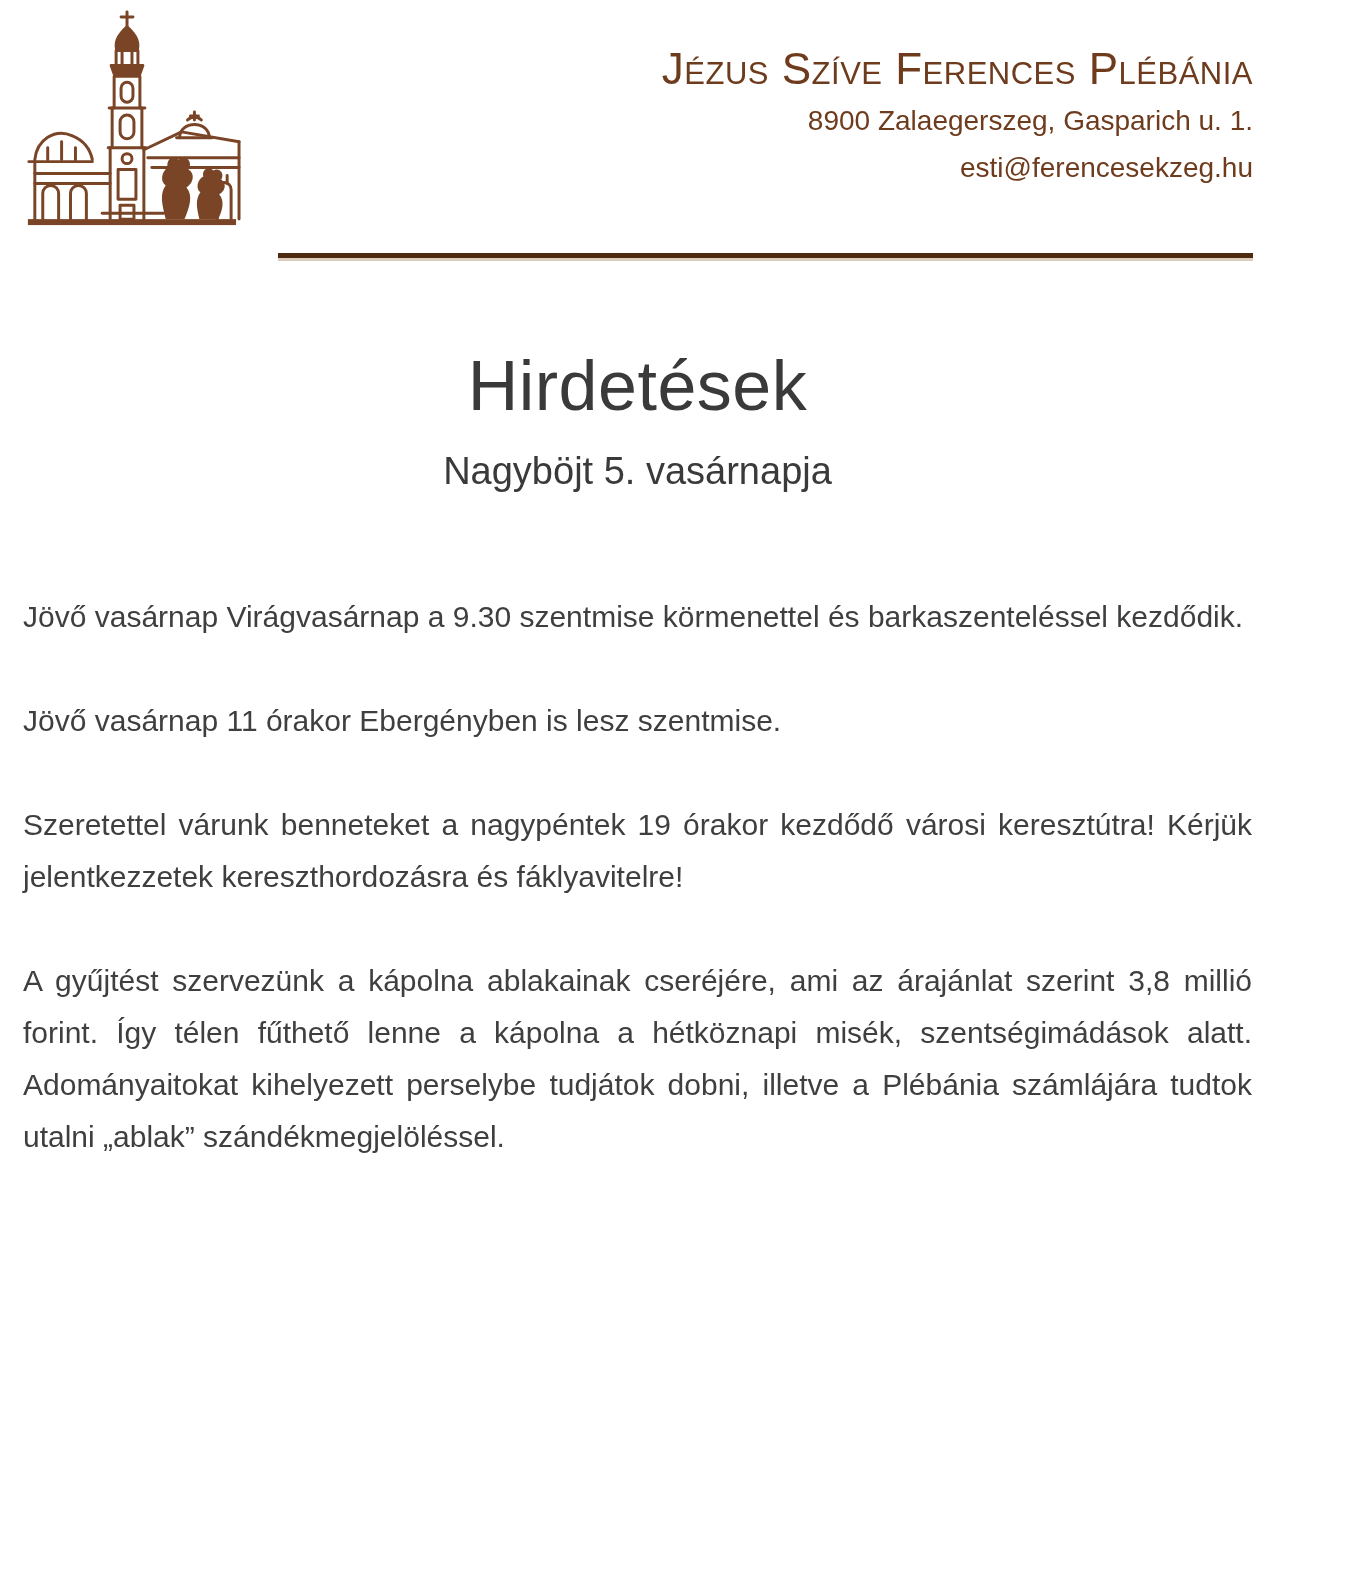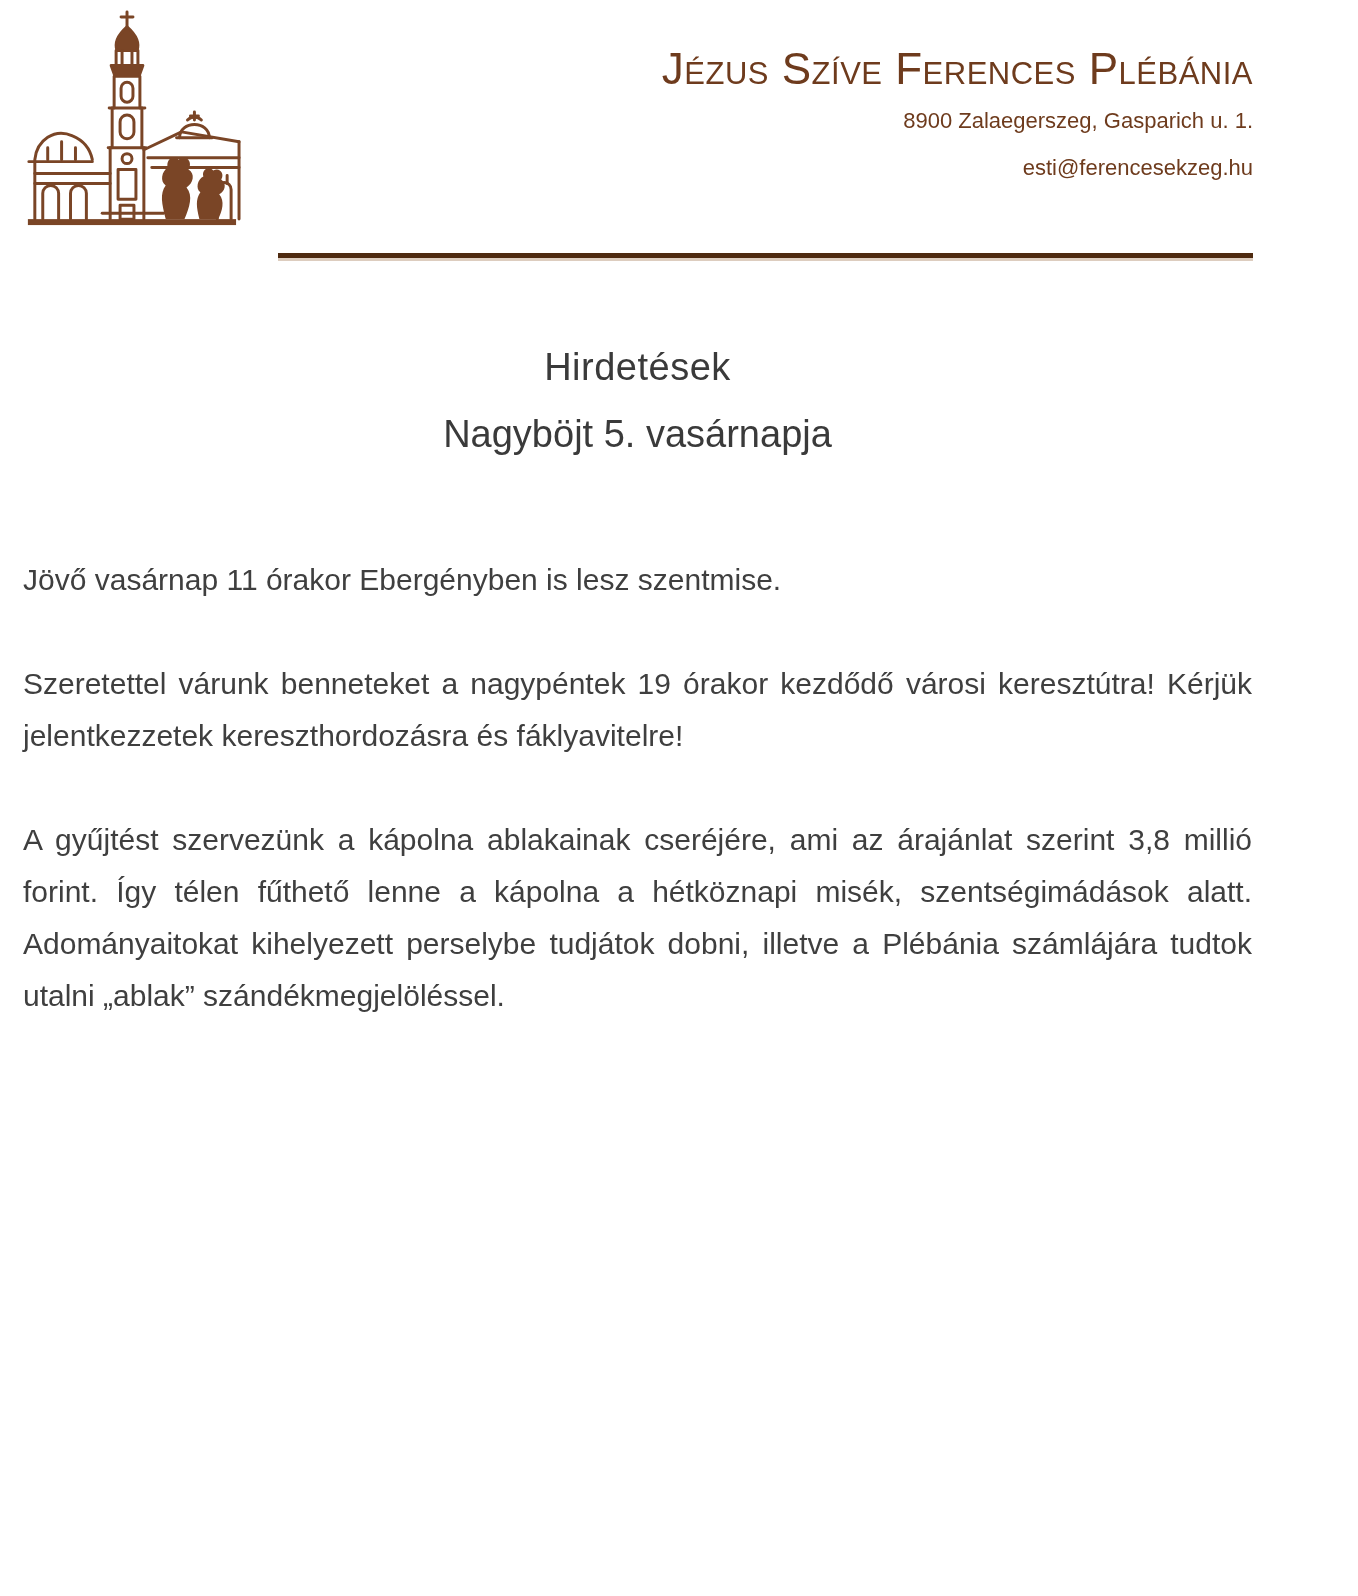--- a/index.html
+++ b/index.html
@@ -30,38 +30,38 @@
     color: #6e3b1d;
   }
   .org {
     font-size: 44px;
     font-variant: small-caps;
     letter-spacing: 0.5px;
     line-height: 1.12;
     margin-bottom: 4px;
     white-space: nowrap;
   }
-  .addr { font-size: 22px; line-height: 47px; white-space: nowrap; }
+  .addr { font-size: 28px; line-height: 47px; white-space: nowrap; }
 
   .divider {
     position: absolute;
     left: 278px;
     right: 105px;
     top: 253px;
     height: 5px;
     background: #4e2a10;
     box-shadow: 0 3px 0 rgba(170, 130, 95, 0.4);
   }
 
   
   .main { padding: 0 106px 0 23px; color: #3f3f3f; }
   .title {
     margin: 88px 0 0;
     text-align: center;
-    font-size: 38px;
+    font-size: 70px;
     font-weight: 300;
     color: #3a3a3a;
     letter-spacing: 0.5px;
   }
   .subtitle {
     margin: 24px 0 0;
     text-align: center;
     font-size: 38px;
     font-weight: 300;
     color: #3a3a3a;
@@ -145,19 +145,20 @@
     </div>
 
     <div class="divider"></div>
   </header>
 
   <main class="main">
     <h1 class="title">Hirdetések</h1>
     <h2 class="subtitle">Nagyböjt 5. vasárnapja</h2>
 
     <div class="body-text">
+      <p class="para">Jövő vasárnap Virágvasárnap a 9.30 szentmise körmenettel és barkaszenteléssel kezdődik.</p>
       <p class="para">Jövő vasárnap 11 órakor Ebergényben is lesz szentmise.</p>
       <p class="para">Szeretettel várunk benneteket a nagypéntek 19 órakor kezdődő városi keresztútra! Kérjük jelentkezzetek kereszthordozásra és fáklyavitelre!</p>
       <p class="para">A gyűjtést szervezünk a kápolna ablakainak cseréjére, ami az árajánlat szerint 3,8 millió forint. Így télen fűthető lenne a kápolna a hétköznapi misék, szentségimádások alatt. Adományaitokat kihelyezett perselybe tudjátok dobni, illetve a Plébánia számlájára tudtok utalni „ablak” szándékmegjelöléssel.</p>
     </div>
   </main>
 
 </div>
 
 </body></html>

